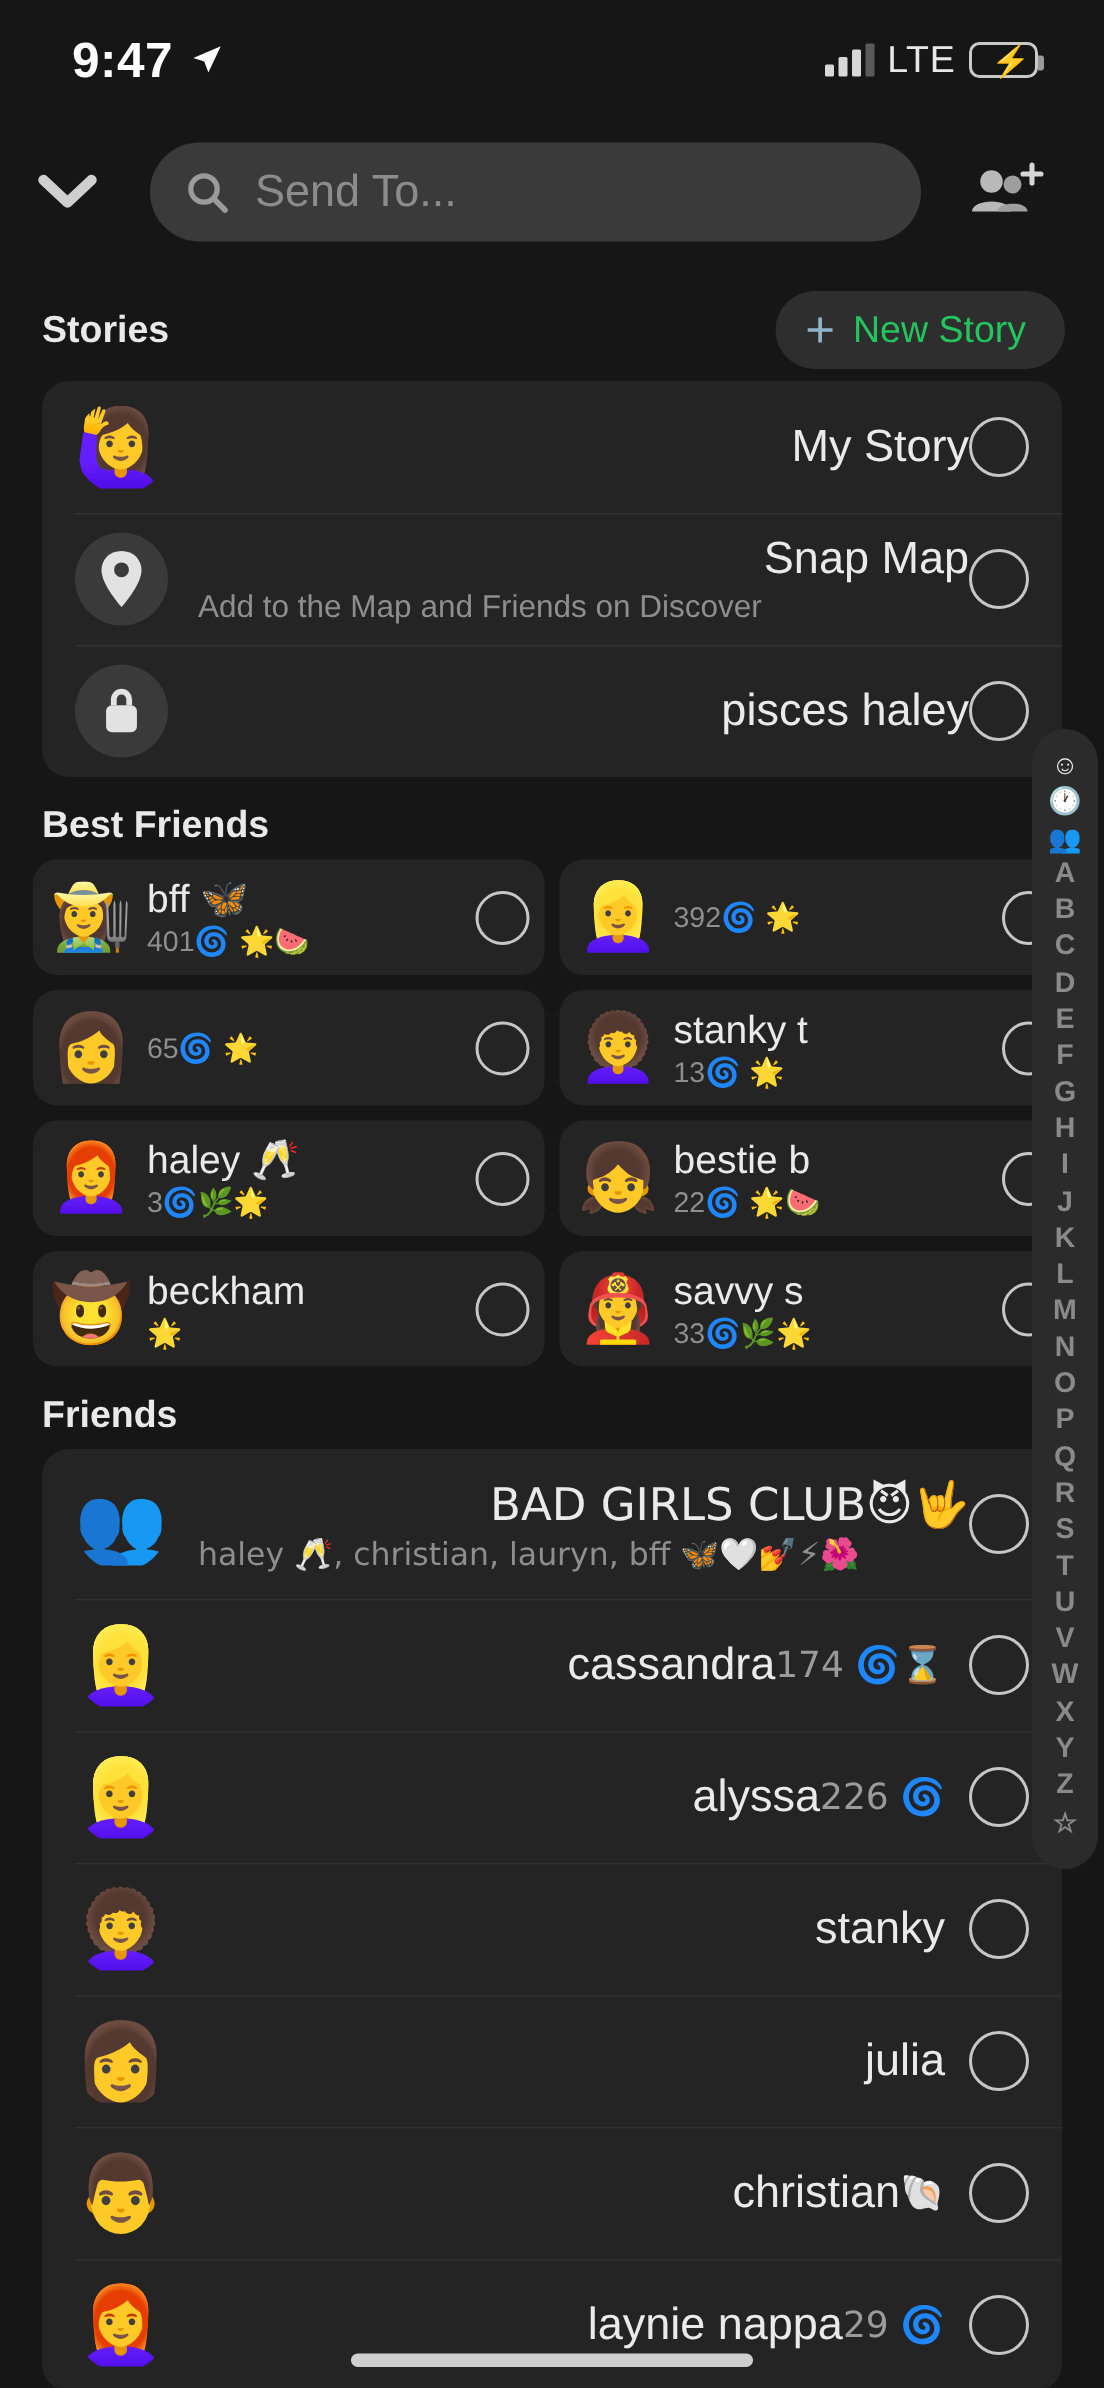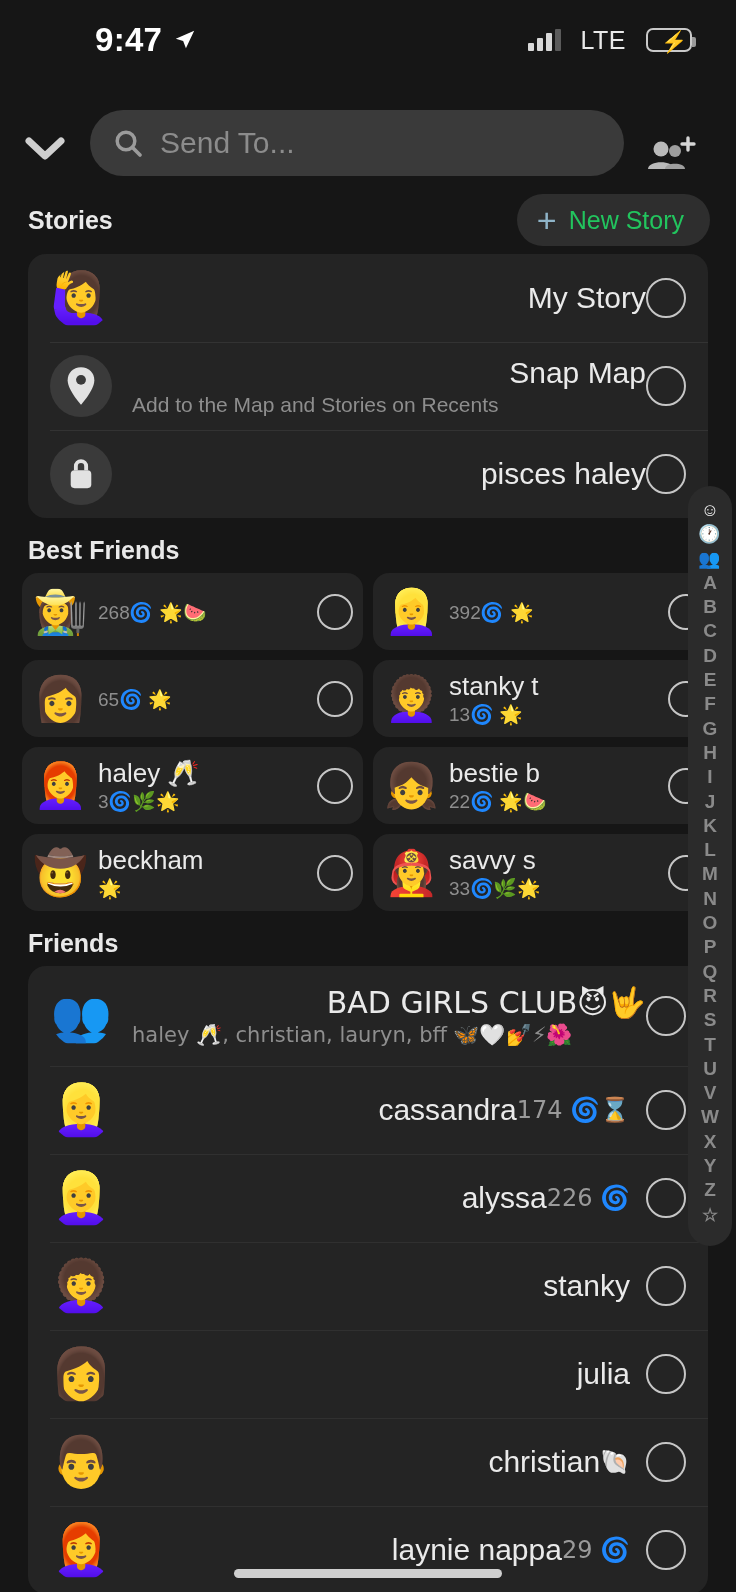--- a/index.html
+++ b/index.html
@@ -6,39 +6,39 @@
   html, body {
     width:736px; height:1592px;
     background:#161616;
     font-family:"Liberation Sans", sans-serif;
     overflow:hidden;
   }
   .screen { position:relative; width:736px; height:1592px; background:#161616; }
 
   
   .statusbar { height:80px; display:flex; align-items:center; justify-content:space-between;
-               padding:0 44px 0 48px;margin-left:47px; }
+               padding:0 44px 0 48px; }
   .sb-left { display:flex; align-items:center; gap:12px; }
   .sb-time { color:#fff; font-size:33px; font-weight:600; letter-spacing:.3px; }
   .loc-arrow { width:22px; height:22px; }
-  .sb-right { display:flex; align-items:center; gap:20px;justify-content:flex-end; }
+  .sb-right { display:flex; align-items:center; gap:9px;justify-content:flex-end; }
   .bars { display:flex; align-items:flex-end; gap:3px; height:22px; }
   .bars i { width:6px; background:#d8d8d8; border-radius:1px; display:block; }
   .bars i.b1{height:8px}.bars i.b2{height:13px}.bars i.b3{height:18px}
   .bars i.b4{height:22px;background:#5a5a5a}
   .lte { color:#e8e8e8; font-size:25px; font-weight:500; letter-spacing:.5px; }
   .batt { position:relative; width:46px; height:24px; border:2px solid #c9c9c9;
           border-radius:7px; padding:2px; }
   .batt::after { content:""; position:absolute; right:-6px; top:7px; width:4px; height:10px;
                  background:#9a9a9a; border-radius:0 2px 2px 0; }
   .batt-fill { height:100%; width:58%; background:#35c759; border-radius:4px; }
   .bolt { position:absolute; left:13px; top:-2px; font-size:21px; color:#fff; line-height:28px; }
 
   
-  .header { display:flex; align-items:flex-end; padding:0 38px 0 18px; height:96px; gap:18px; }
+  .header { display:flex; align-items:center; padding:0 38px 0 18px; height:96px; gap:28px; }
   .chev { width:54px; height:54px; display:flex; align-items:center; justify-content:center; }
   .searchbar { flex:1; height:66px; background:#3a3a3a; border-radius:33px;
                display:flex; align-items:center; padding:0 22px; gap:16px; }
   .search-ph { color:#8c8c8c; font-size:30px; }
   .addfriend { width:56px; display:flex; align-items:center; justify-content:center; }
 
   
   .sec-row { display:flex; align-items:center; justify-content:space-between;
              padding:18px 26px 8px 28px; }
   .sec-title { color:#e9e9e9; font-size:25px; font-weight:bold; }
@@ -167,21 +167,21 @@
     </div>
     <div class="row">
       <div class="av icon-circle">
         <svg width="34" height="40" viewBox="0 0 24 30">
           <path d="M12 1 C6 1 2 5.3 2 10.6 C2 18 12 29 12 29 C12 29 22 18 22 10.6 C22 5.3 18 1 12 1 Z" fill="#e2e2e2"></path>
           <circle cx="12" cy="10.4" r="3.7" fill="#3a3a3a"></circle>
         </svg>
       </div>
       <div class="row-main">
         <span class="r-title">Snap Map</span>
-        <span class="r-sub">Add to the Map and Stories on Recents</span>
+        <span class="r-sub">Add to the Map and Friends on Discover</span>
       </div>
       <div class="sel"></div>
     </div>
     <div class="row">
       <div class="av icon-circle">
         <svg width="32" height="36" viewBox="0 0 24 28">
           <rect x="4" y="11" width="16" height="14" rx="3" fill="#e2e2e2"></rect>
           <path d="M8 11 V8 a4 4 0 0 1 8 0 v3" stroke="#e2e2e2" stroke-width="3" fill="none"></path>
         </svg>
       </div>
@@ -194,21 +194,22 @@
 
   <div class="sec-row">
     <span class="sec-title">Best Friends</span>
   </div>
   <div class="grid">
     <div class="gcell">
       <div class="gav">
           <span class="av-emoji emoji">👩‍🌾</span>
         </div>
       <div class="gmain">
-        <div class="g-sub"><span>268</span><span class="emoji">🌀 🌟🍉</span></div>
+        <div class="g-title">bff 🦋</div>
+        <div class="g-sub"><span>401</span><span class="emoji">🌀 🌟🍉</span></div>
       </div>
       <div class="sel"></div>
     </div>
     <div class="gcell">
       <div class="gav">
           <span class="av-emoji emoji">👱‍♀️</span>
         </div>
       <div class="gmain">
         <div class="g-sub"><span>392</span><span class="emoji">🌀 🌟</span></div>
       </div>

